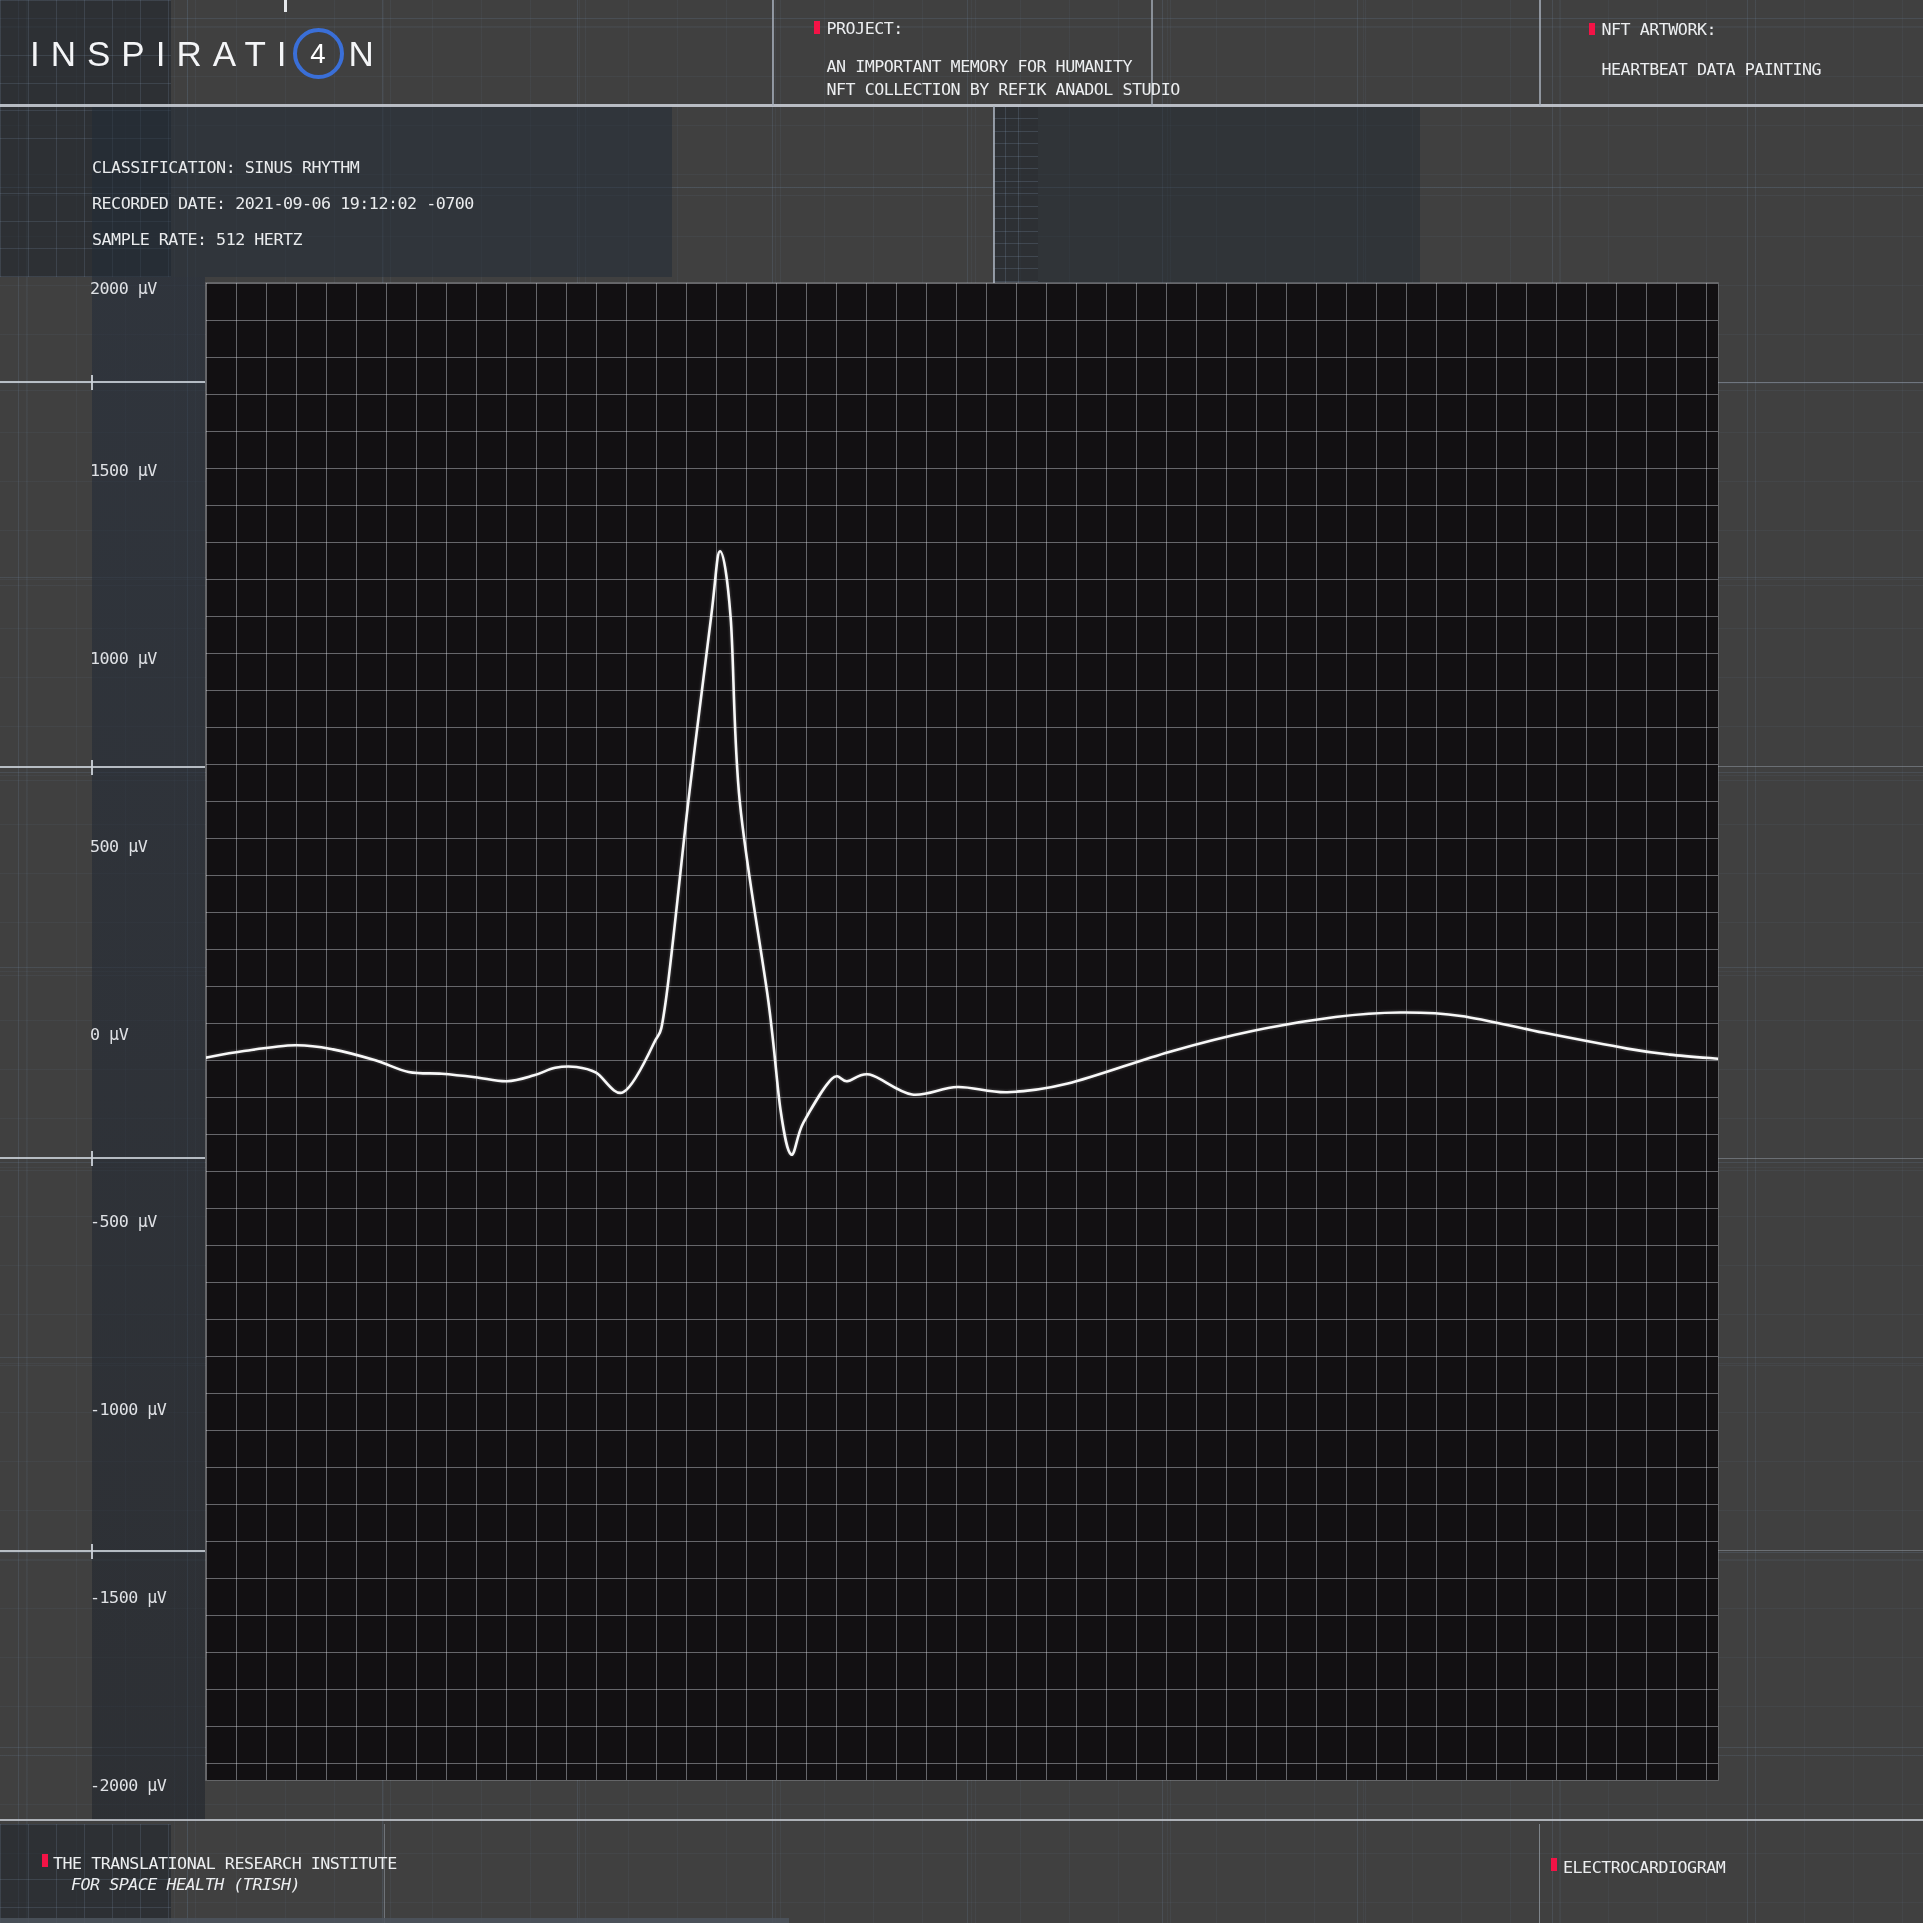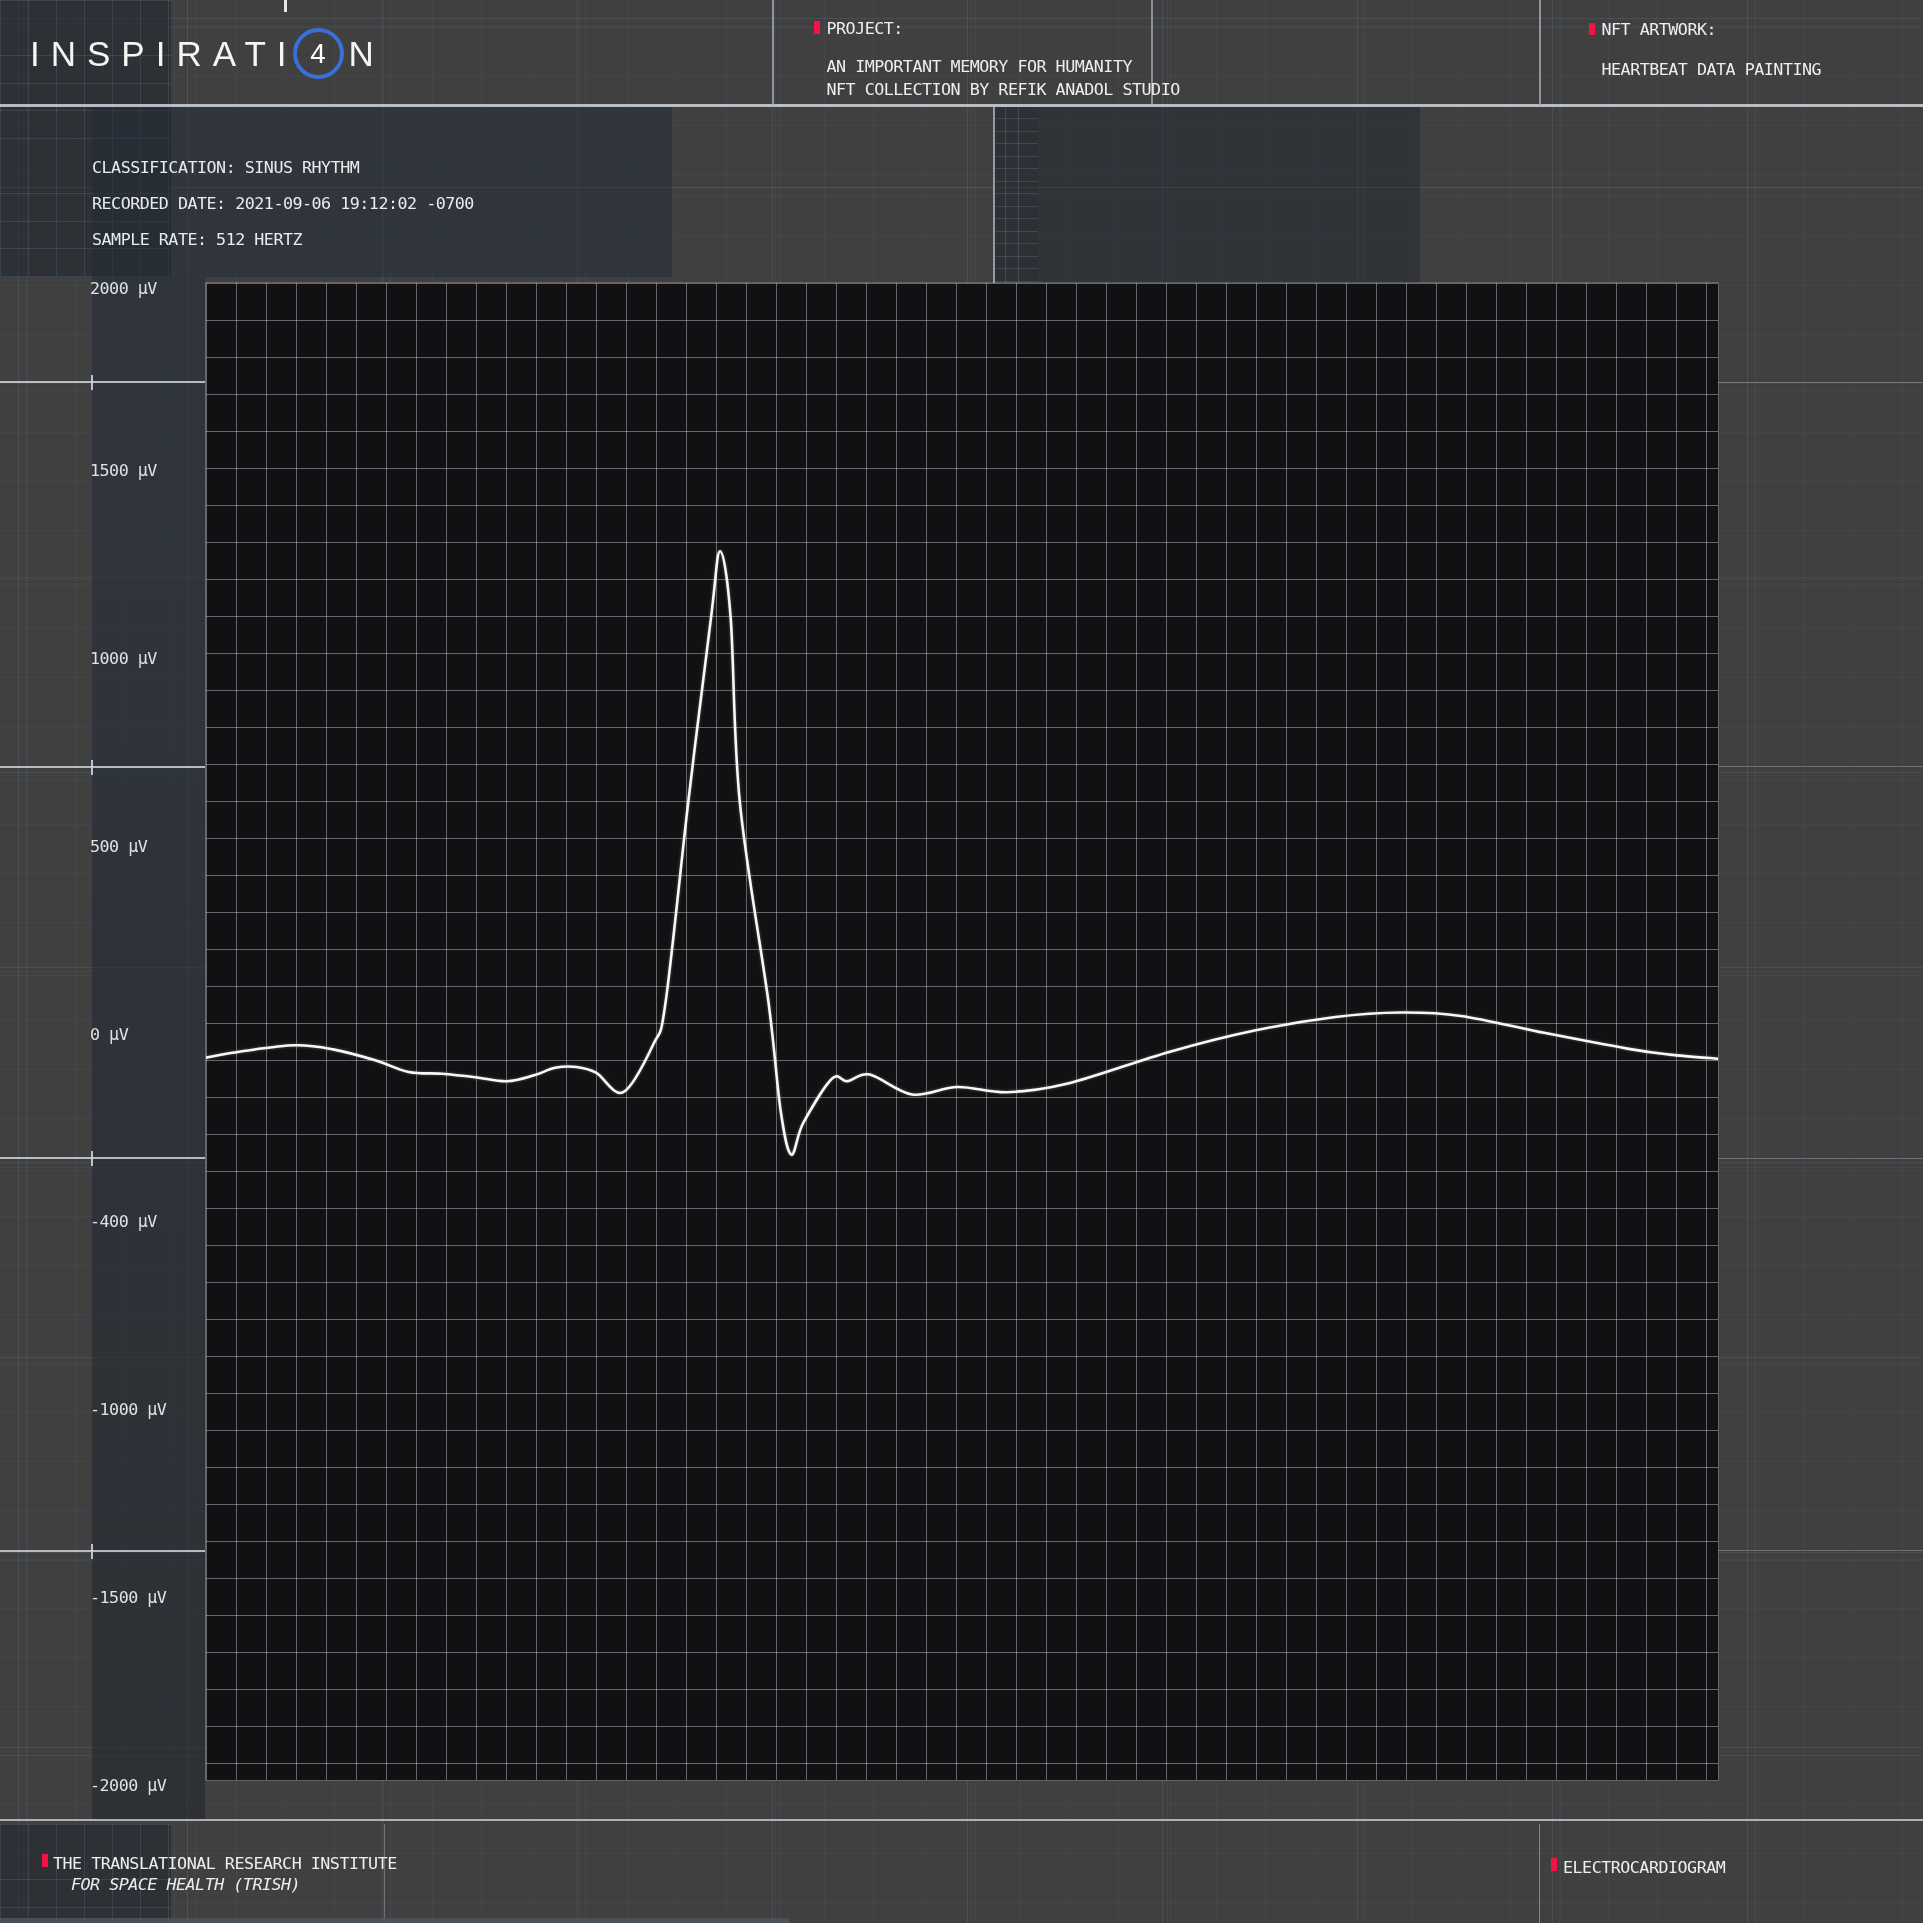--- a/index.html
+++ b/index.html
@@ -159,21 +159,21 @@
   <div class="info-line" style="top:157px;">CLASSIFICATION: SINUS RHYTHM</div>
   <div class="info-line" style="top:193px;">RECORDED DATE: 2021-09-06 19:12:02 -0700</div>
   <div class="info-line" style="top:229px;">SAMPLE RATE: 512 HERTZ</div>
 
   <div id="ylabels">
       <span class="ylabel" style="top: 278px;">2000 μV</span>
       <span class="ylabel" style="top: 460px;">1500 μV</span>
       <span class="ylabel" style="top: 648px;">1000 μV</span>
       <span class="ylabel" style="top: 836px;">500 μV</span>
       <span class="ylabel" style="top: 1024px;">0 μV</span>
-      <span class="ylabel" style="top: 1211px;">-400 μV</span>
+      <span class="ylabel" style="top: 1211px;">-500 μV</span>
       <span class="ylabel" style="top: 1399px;">-1000 μV</span>
       <span class="ylabel" style="top: 1587px;">-1500 μV</span>
       <span class="ylabel" style="top: 1775px;">-2000 μV</span>
     </div>
 
   <div class="chart">
     <svg id="ecg-svg" viewBox="0 0 1811 1793" preserveAspectRatio="none">
       <path id="ecg-path" class="trace" d="M0.0,927.8C7.2,926.5 25.7,922.6 43.5,920.1C61.3,917.7 88.7,913.3 106.8,913.0C125.0,912.6 136.1,914.9 152.1,917.9C168.1,920.9 187.7,926.5 202.8,931.0C217.9,935.5 229.4,942.2 242.7,944.9C256.0,947.6 269.2,946.1 282.5,947.1C295.8,948.2 309.4,949.7 322.4,951.2C335.3,952.7 348.6,956.5 360.4,956.1C372.2,955.8 383.3,951.7 393.0,949.0C402.6,946.3 409.9,941.6 418.3,940.0C426.8,938.3 435.5,938.1 443.7,939.0C451.8,940.0 457.9,940.8 467.2,945.8C476.6,950.8 488.4,975.0 499.8,969.2C511.3,963.4 527.6,929.1 536.1,911.1C544.5,893.1 543.6,909.6 550.5,861.2C557.5,812.8 568.7,697.6 577.7,620.9C586.8,544.2 598.5,450.8 604.9,400.8C611.2,350.9 611.8,321.2 615.7,321.2C619.7,321.2 624.5,350.9 628.4,400.8C632.3,450.8 631.7,544.2 639.3,620.9C646.8,697.6 665.5,799.6 673.7,861.2C681.8,922.9 683.7,960.3 688.2,990.8C692.7,1021.3 696.3,1041.4 700.9,1043.9C705.4,1046.5 707.2,1021.3 715.3,1006.1C723.5,991.0 741.0,961.3 749.8,953.0C758.5,944.7 760.3,957.0 767.9,956.1C775.4,955.3 782.1,945.4 795.0,948.0C808.0,950.7 828.2,969.4 845.7,971.9C863.2,974.4 881.1,963.3 900.1,962.9C919.1,962.5 937.8,969.9 959.8,969.2C981.9,968.5 1000.0,966.9 1032.3,958.9C1064.6,950.8 1116.8,931.5 1153.6,921.0C1190.4,910.5 1220.0,902.8 1253.2,895.9C1286.4,888.9 1323.2,882.9 1352.8,879.2C1382.4,875.5 1405.6,874.0 1430.7,873.8C1455.7,873.6 1474.5,873.8 1503.1,877.9C1531.8,881.9 1569.5,891.6 1602.7,898.1C1635.9,904.6 1677.3,912.6 1702.3,917.0C1727.4,921.4 1734.9,922.2 1753.0,924.2C1771.2,926.2 1801.3,928.3 1811.0,929.1"></path>
     </svg>
   </div>

